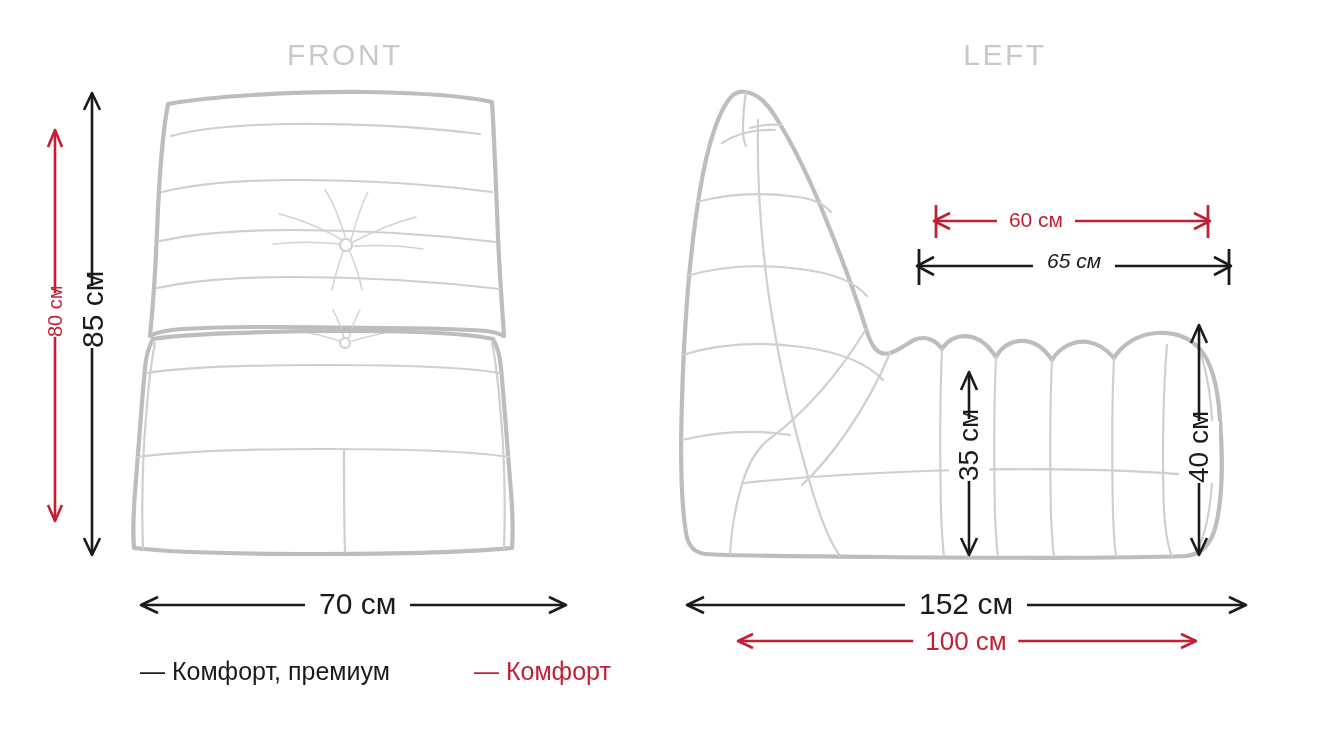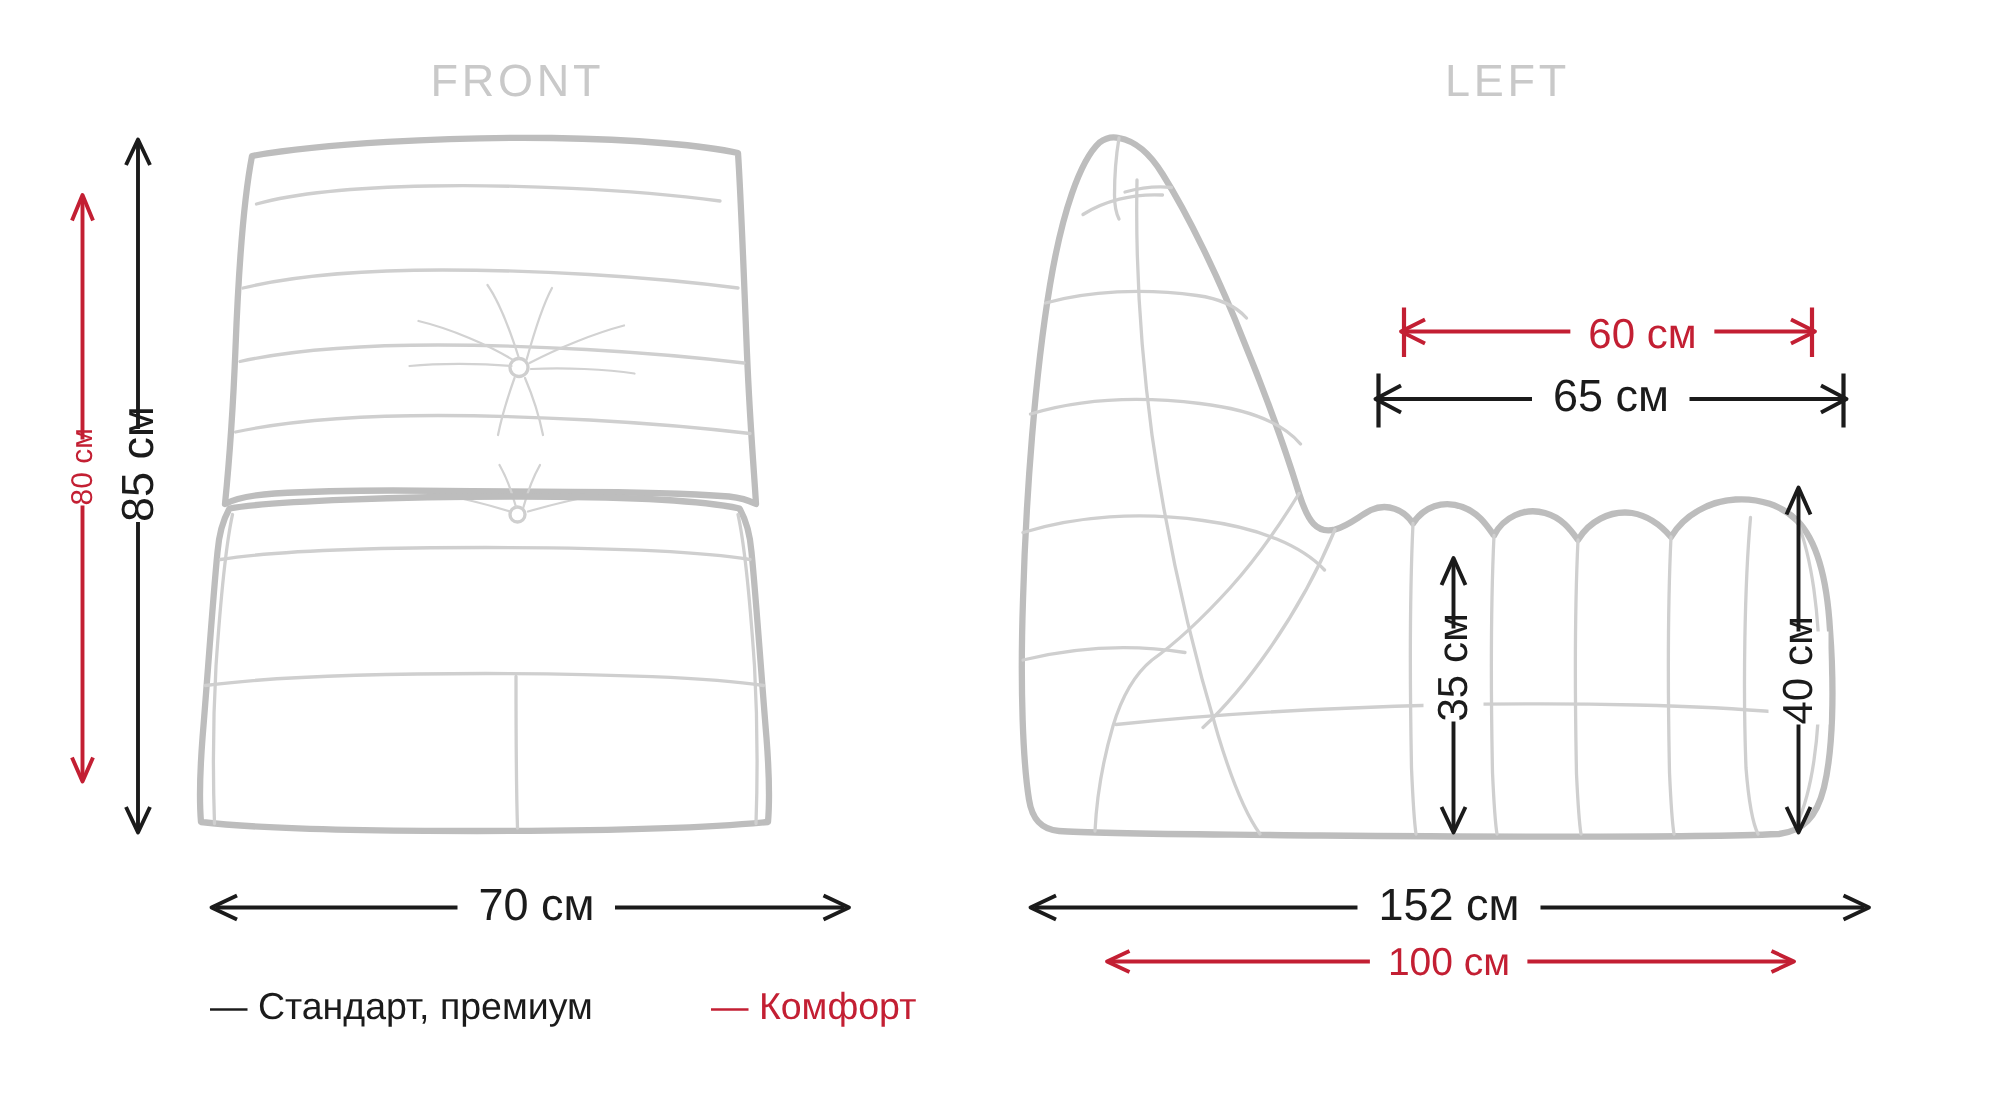--- a/index.html
+++ b/index.html
@@ -278,28 +278,28 @@
       <path class="dimline-red" d="M1181,634 L1196,641 L1181,648" fill="none" stroke-linejoin="round"></path>
     </g>
   </svg>
 
   <div class="dim-label dim-red vert-label" style="left:33px; top:300px; width:44px; font-size:20px; text-align:center; padding:5px 0;">80 см</div>
 
   <div class="dim-label dim-black vert-label" style="left:62px; top:296px; width:62px; font-size:30px; text-align:center; padding:6px 0;">85 см</div>
 
   <div class="dim-label dim-black" style="left:305px; top:589px; font-size:30px; padding:0 14px;">70 см</div>
 
-  <div class="dim-label dim-red" style="left:1095px; top:209px; font-size:28px; padding:0 12px; transform:translateX(-50%);">60 см</div>
-
-  <div class="dim-label dim-black" style="left:1074px; top:250px; font-size:30px; padding:0 14px; transform:translateX(-50%);">65 см</div>
+  <div class="dim-label dim-red" style="left:1036px; top:209px; font-size:21px; padding:0 12px; transform:translateX(-50%);">60 см</div>
+
+  <div class="dim-label dim-black" style="left:1074px; top:250px; font-size:21px; padding:0 14px; transform:translateX(-50%);font-style:italic;">65 см</div>
 
   <div class="dim-label dim-black vert-label" style="left:938px; top:430px; width:62px; font-size:28px; text-align:center; padding:6px 0;">35 см</div>
 
   <div class="dim-label dim-black vert-label" style="left:1168px; top:432px; width:62px; font-size:28px; text-align:center; padding:6px 0;">40 см</div>
 
   <div class="dim-label dim-black" style="left:966px; top:589px; font-size:30px; padding:0 14px; transform:translateX(-50%);">152 см</div>
 
   <div class="dim-label dim-red" style="left:966px; top:628px; font-size:26px; padding:0 12px; transform:translateX(-50%);">100 см</div>
 
-  <div class="legend" id="legend-comfort">— Стандарт, премиум</div>
+  <div class="legend" id="legend-comfort">— Комфорт, премиум</div>
   <div class="legend" id="legend-standard">— Комфорт</div>
 
 </div>
 
 </body></html>

